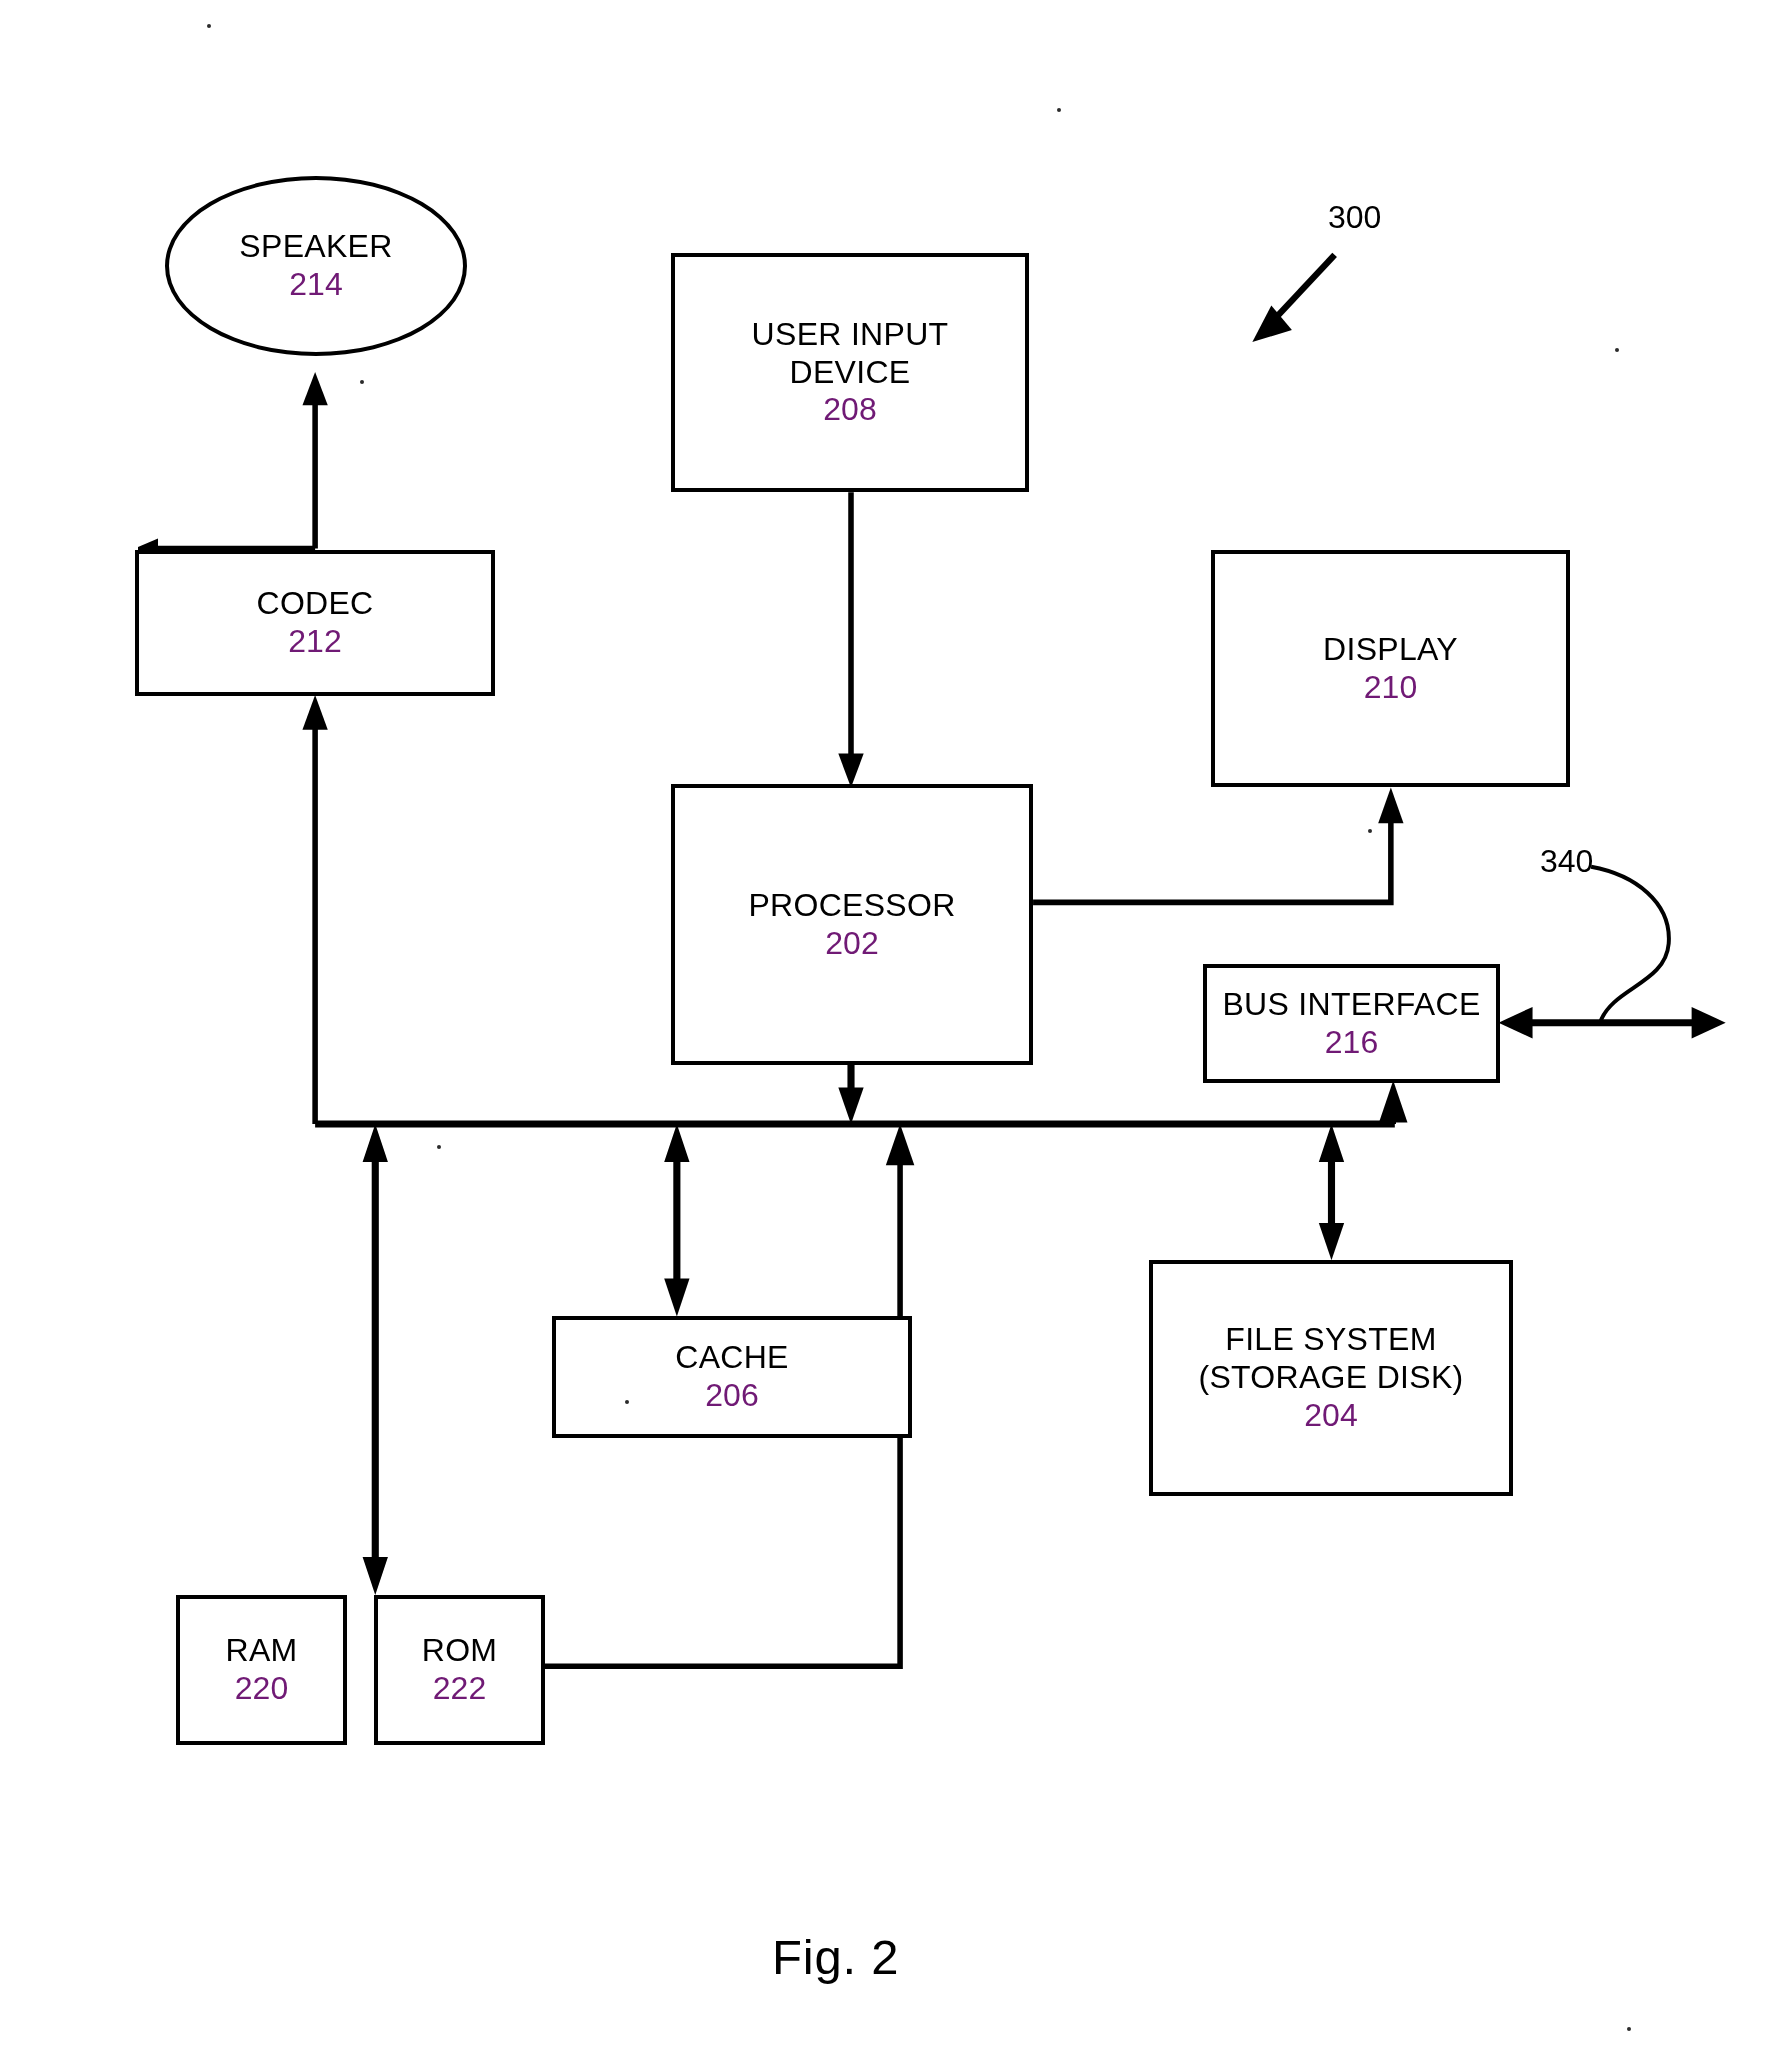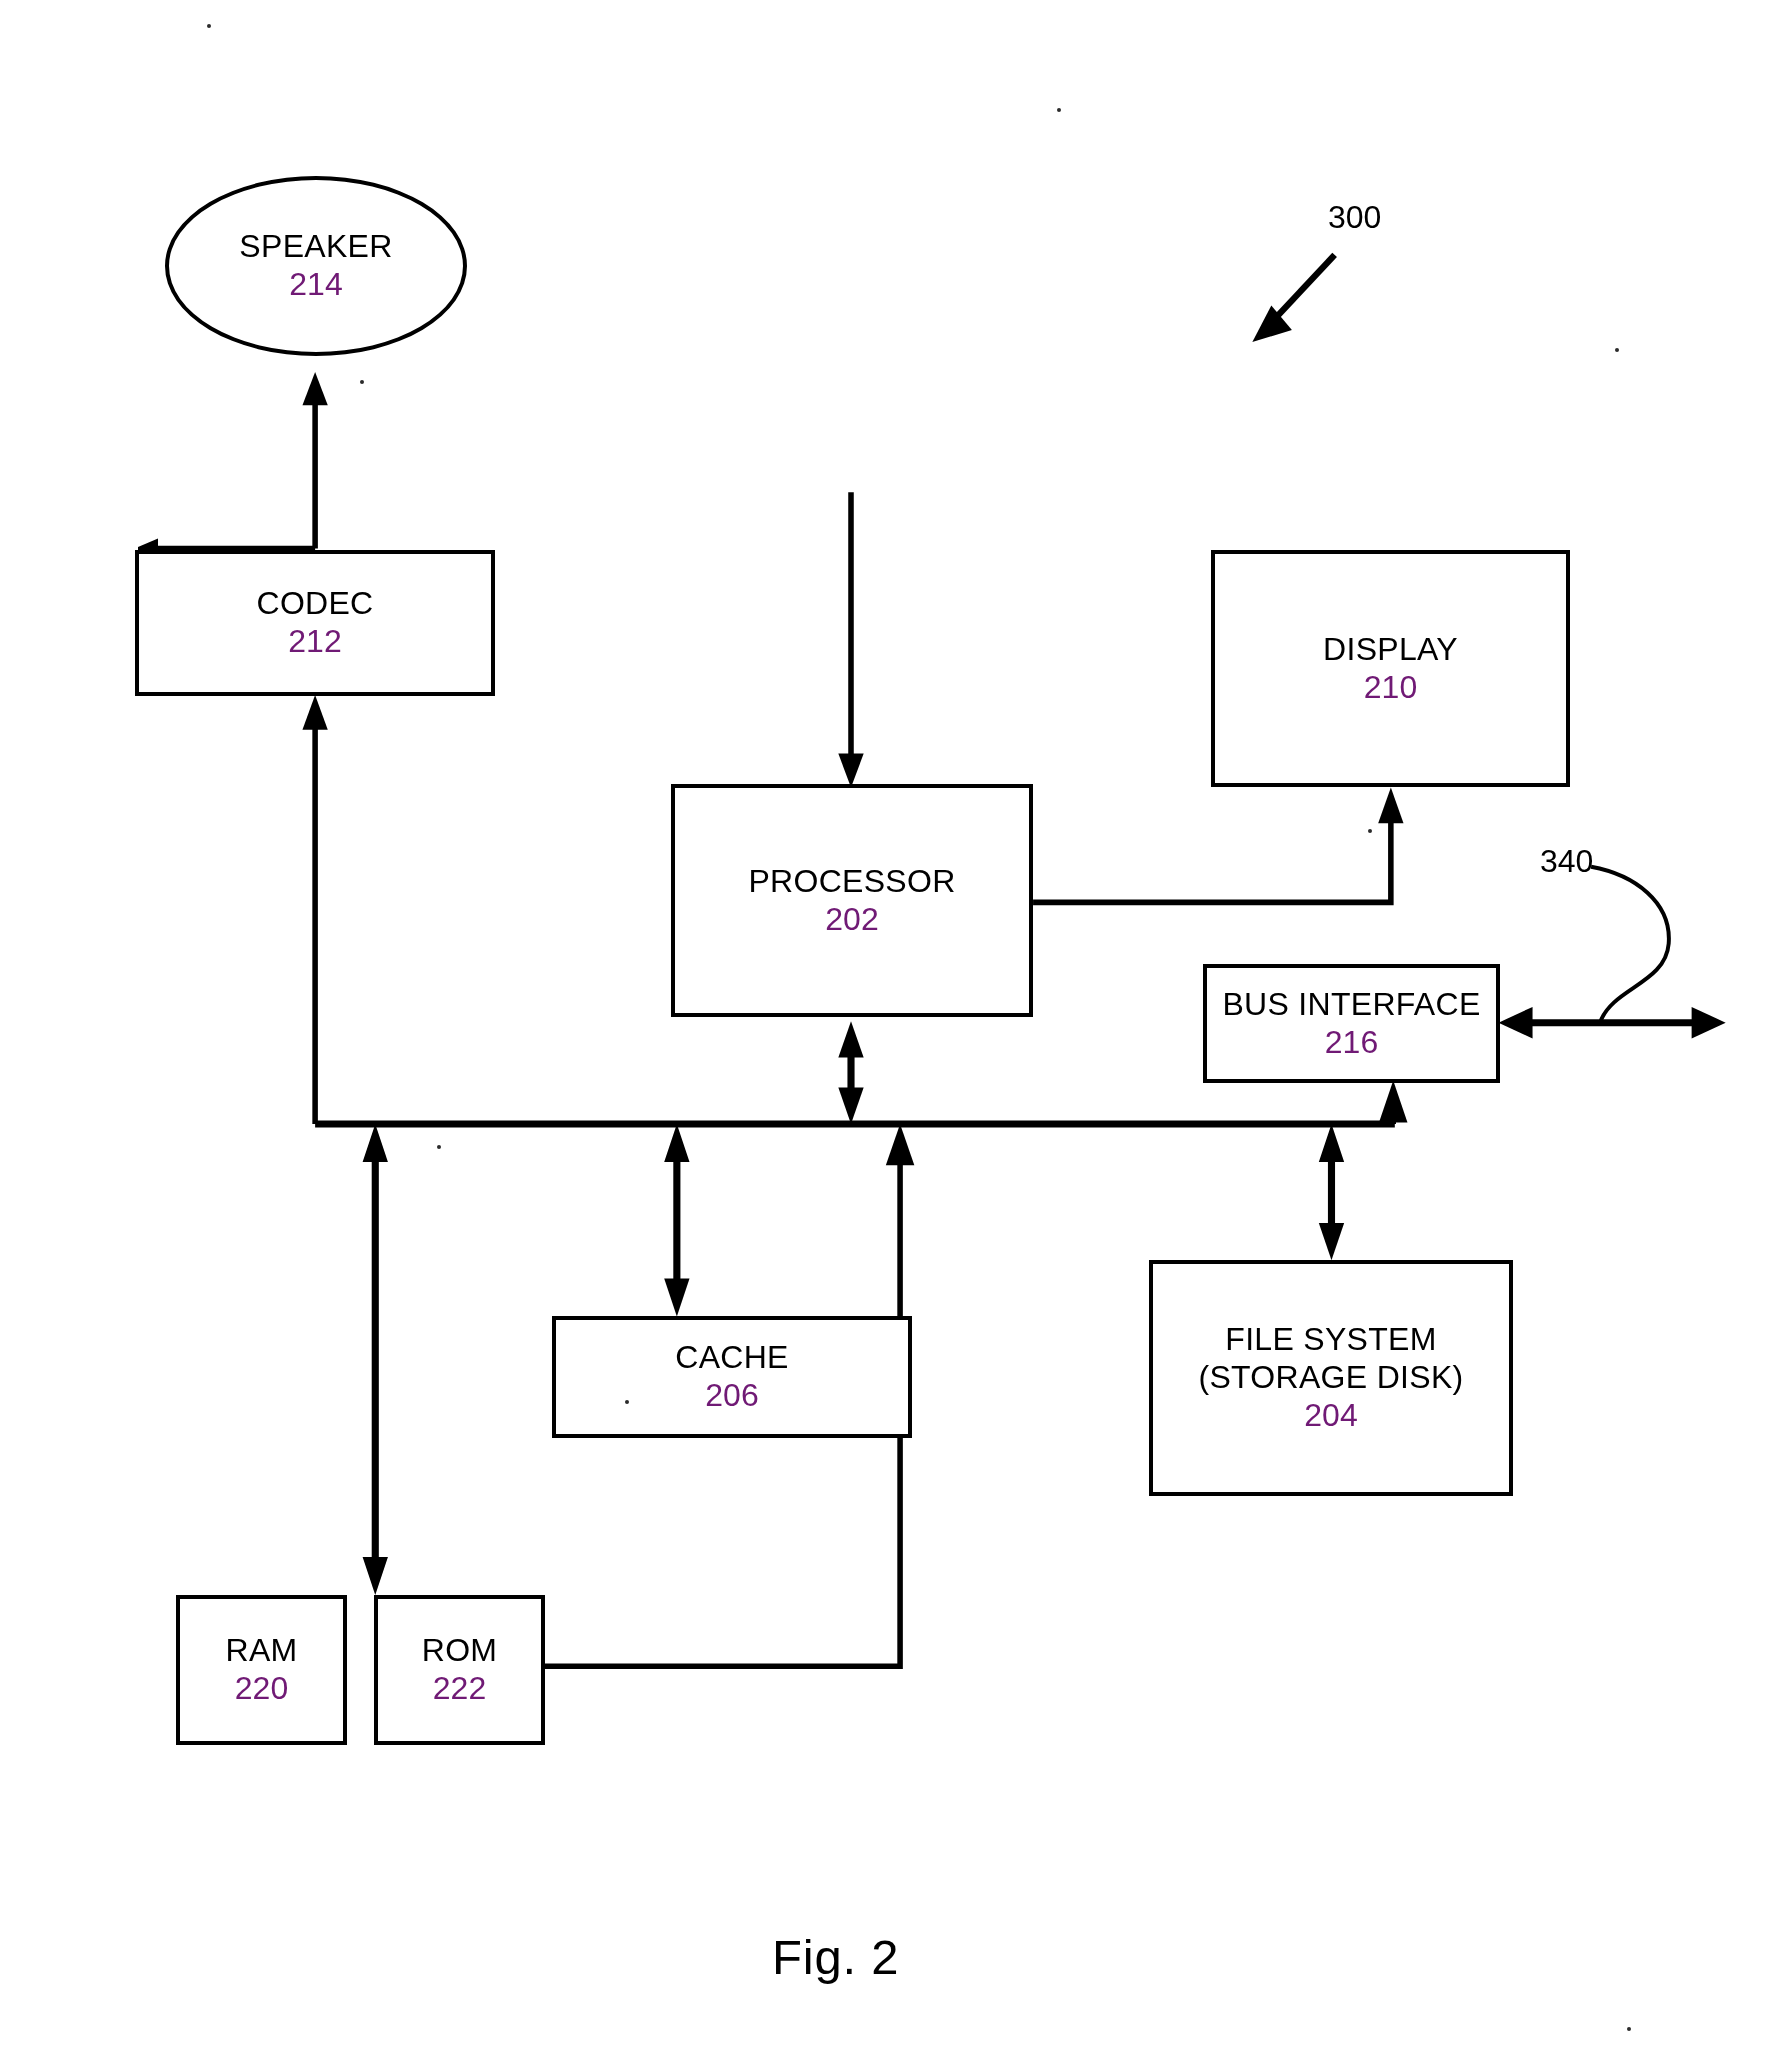--- a/index.html
+++ b/index.html
@@ -177,32 +177,37 @@
       <path d="M1686,322 L1613,400" stroke="#000000" stroke-width="8" fill="none"></path>
       <path d="M1582,432 L1632,417 L1606,386 Z" fill="#000000"></path>
     </g>
   </svg>
 
   <div class="node-ellipse" style="left:165px; top:176px; width:302px; height:180px;">
     <span class="node-label">SPEAKER</span>
     <span class="node-ref">214</span>
   </div>
 
+  <div class="node-box" style="left:671px; top:253px; width:358px; height:239px;">
+    <span class="node-label">USER INPUT</span>
+    <span class="node-label">DEVICE</span>
+    <span class="node-ref">208</span>
+  </div>
 
   <div class="node-box" style="left:135px; top:550px; width:360px; height:146px;">
     <span class="node-label">CODEC</span>
     <span class="node-ref">212</span>
   </div>
 
   <div class="node-box" style="left:1211px; top:550px; width:359px; height:237px;">
     <span class="node-label">DISPLAY</span>
     <span class="node-ref">210</span>
   </div>
 
-  <div class="node-box" style="left:671px; top:784px; width:362px; height:233px;">
+  <div class="node-box" style="left:671px; top:784px; width:362px; height:281px;">
     <span class="node-label">PROCESSOR</span>
     <span class="node-ref">202</span>
   </div>
 
   <div class="node-box" style="left:1203px; top:964px; width:297px; height:119px;">
     <span class="node-label">BUS INTERFACE</span>
     <span class="node-ref">216</span>
   </div>
 
   <div class="node-box" style="left:552px; top:1316px; width:360px; height:122px;">

